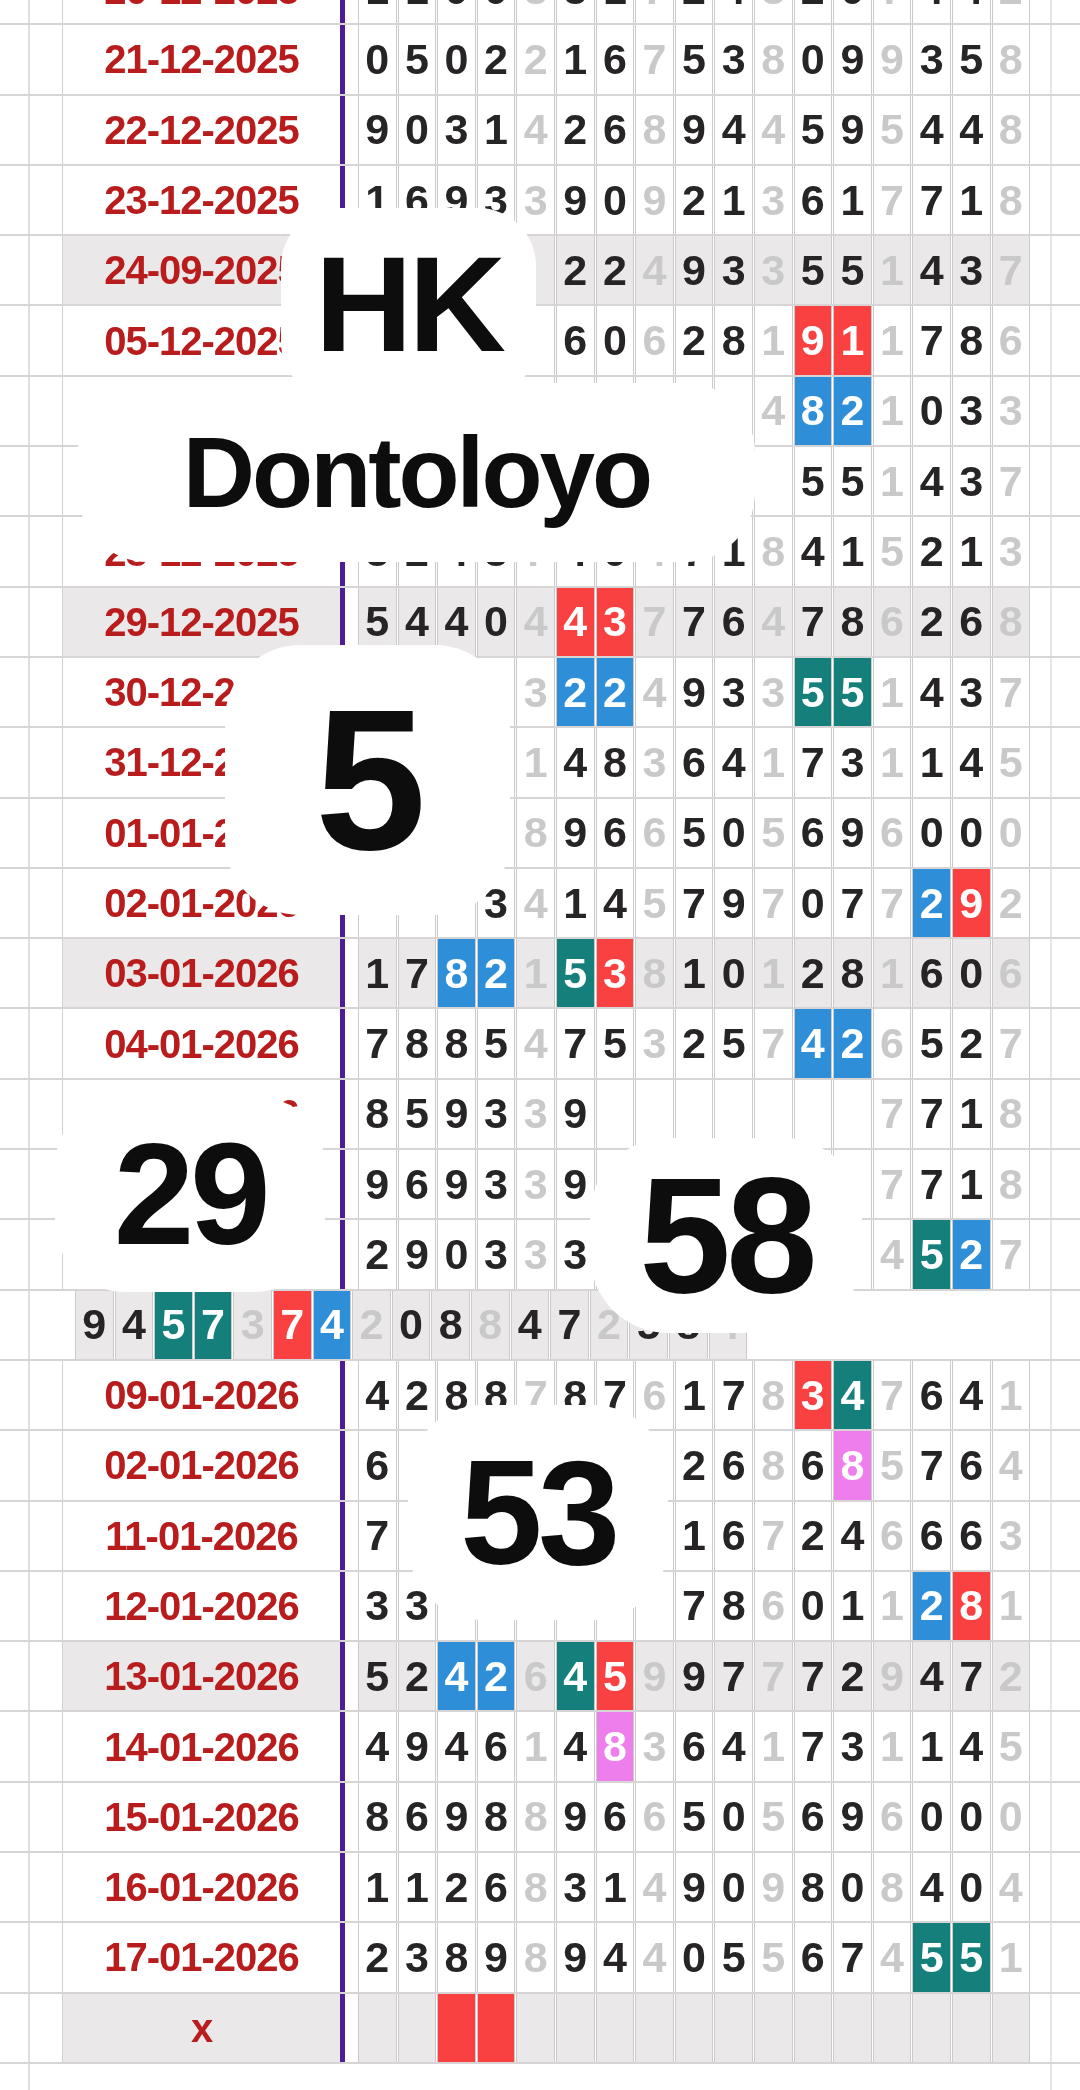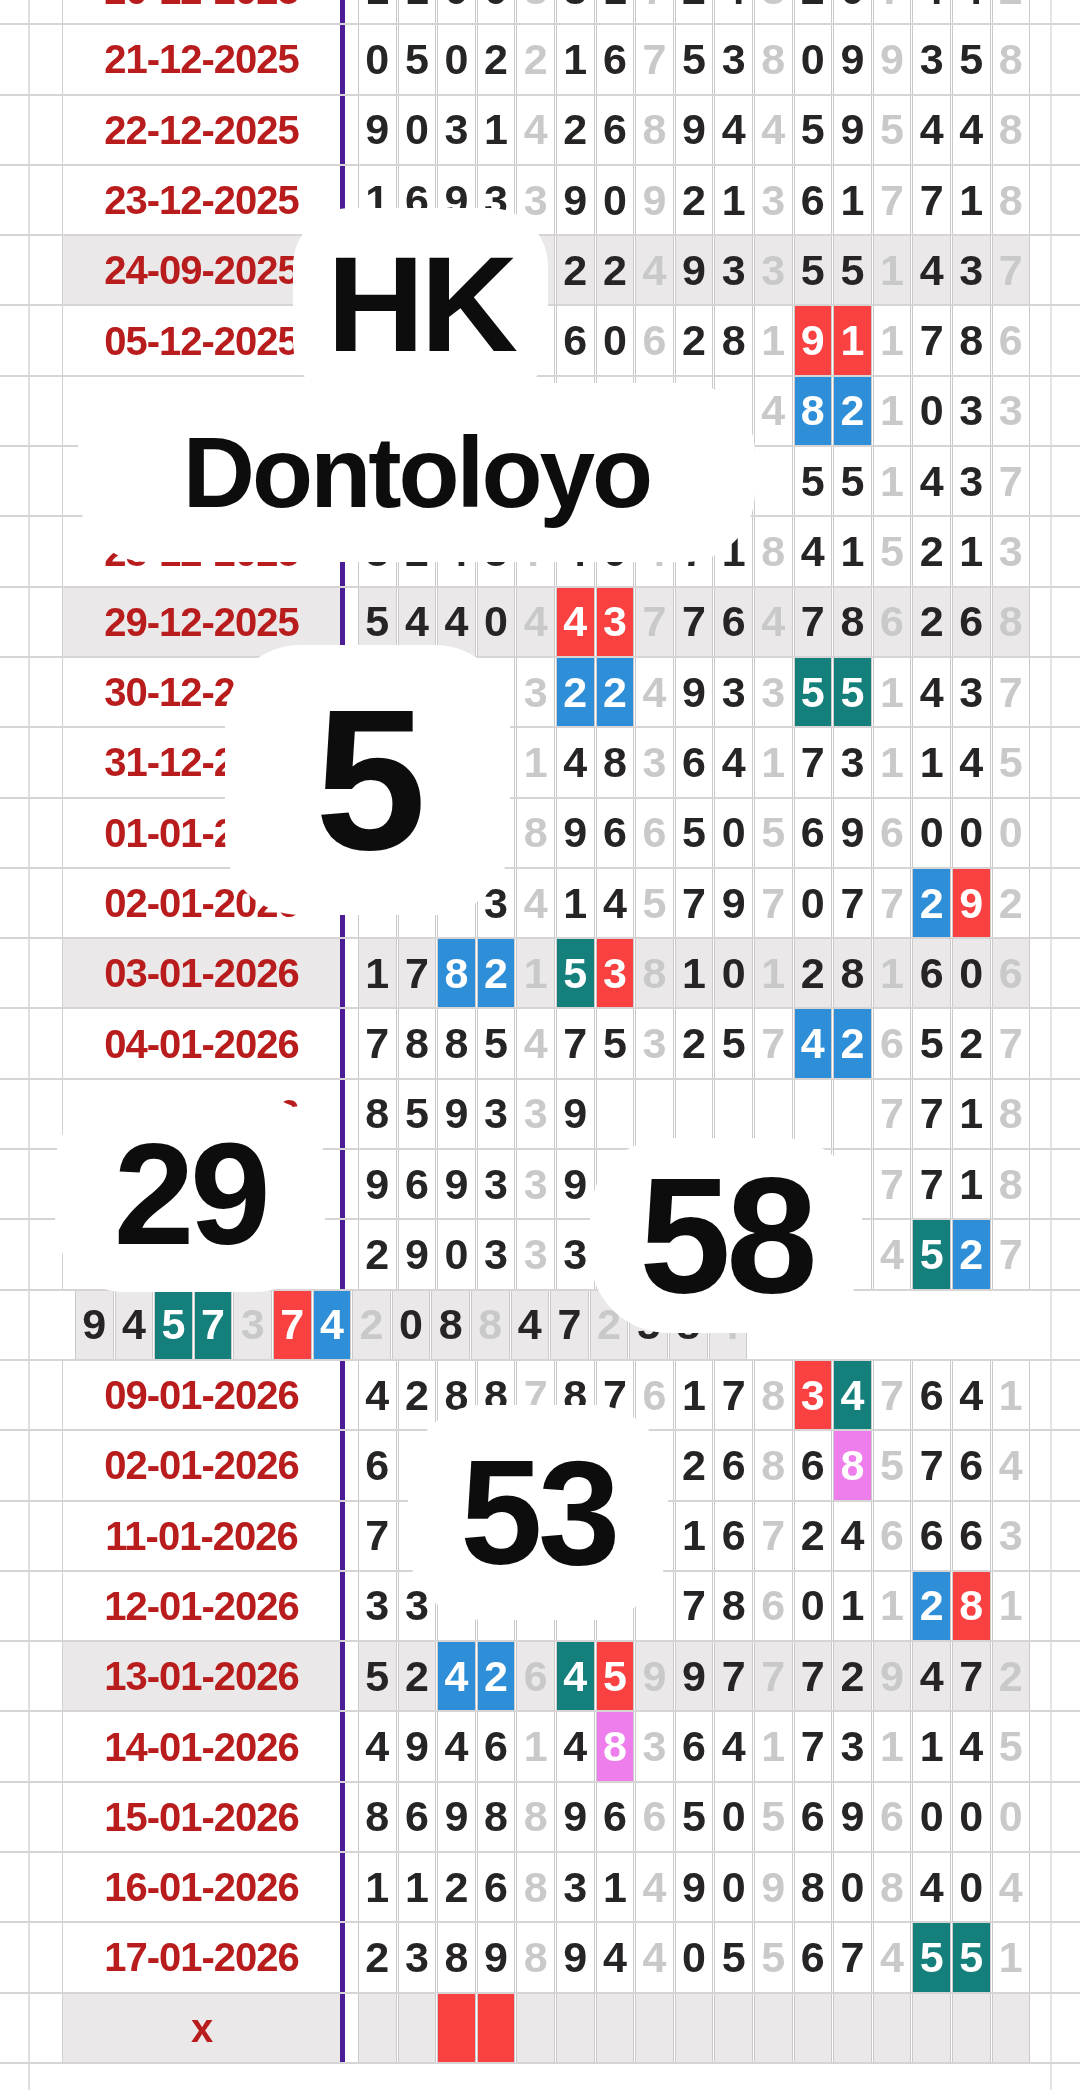--- a/index.html
+++ b/index.html
@@ -23,21 +23,21 @@
   .cell.dim{color:var(--dim);}
   .cell.hl{color:#fff;}
   .cell.hl.red{background:var(--red) !important;}
   .cell.hl.blue{background:var(--blue) !important;}
   .cell.hl.teal{background:var(--teal) !important;}
   .cell.hl.magenta{background:var(--magenta) !important;}
   .row.partial .cell span,.row.partial .datecell span{transform:translateY(-22px);}
   .cell span,.datecell span{line-height:1;}
   .bubble{position:absolute;background:#fff;z-index:10;display:flex;align-items:center;justify-content:center;
        color:#0d0d0d;font-weight:bold;letter-spacing:-0.03em;}
-  .b-hk{left:293px;top:208px;width:255px;height:192px;border-radius:58px;font-size:135px;}
+  .b-hk{left:281px;top:208px;width:255px;height:192px;border-radius:58px;font-size:135px;}
   .b-title{left:78px;top:383px;width:677px;height:179px;border-radius:70px;font-size:100px;}
   .b-5{left:225px;top:645px;width:285px;height:270px;border-radius:75px;font-size:200px;}
   .b-54{left:55px;top:1096px;width:270px;height:196px;border-radius:70px;font-size:145px;}
   .b-58{left:590px;top:1138px;width:272px;height:195px;border-radius:78px;font-size:165px;justify-content:center;}
   .b-53{left:408px;top:1405px;width:260px;height:215px;border-radius:75px;font-size:148px;}
 </style>
 </head>
 <body>
 
 <div class="wrap">

